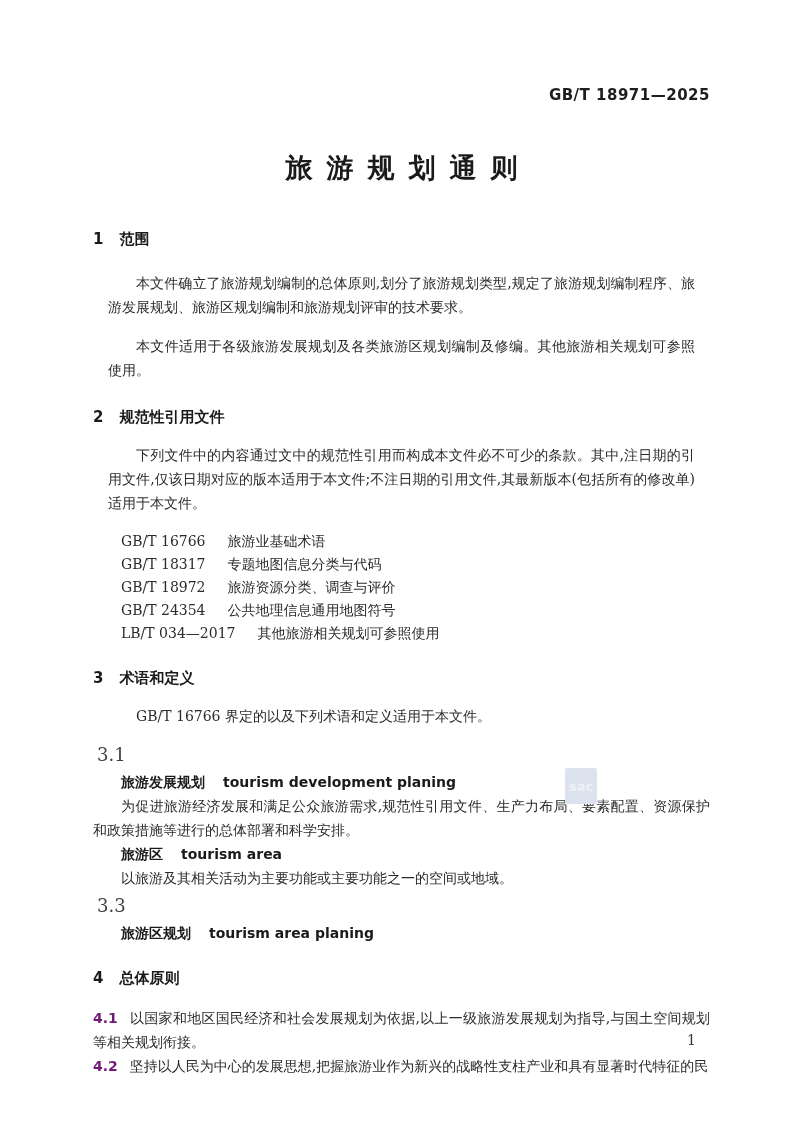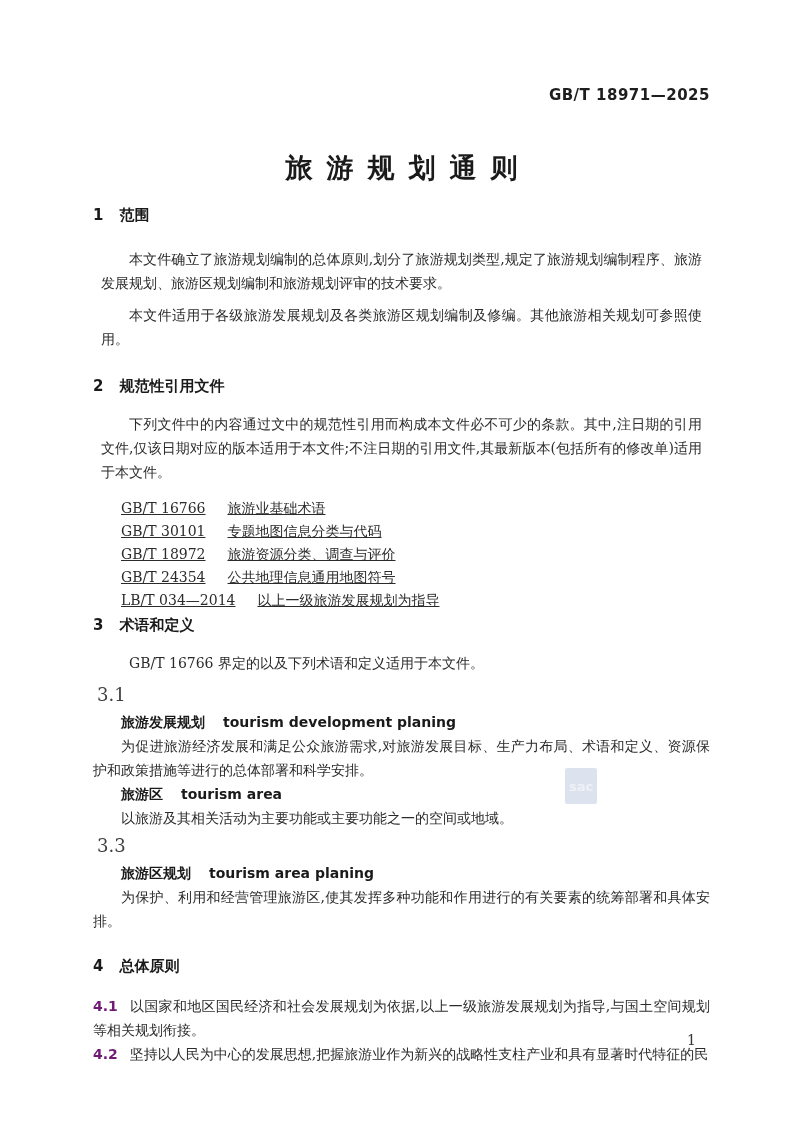--- a/index.html
+++ b/index.html
@@ -32,35 +32,35 @@
   }
 
   .sec-heading {
     font-family: "DejaVu Sans", "Liberation Sans", sans-serif;
     font-size: 15px;
     font-weight: bold;
     color: #1a1a1a;
     margin: 0;
   }
   .sec-heading .sec-num { margin-right: 16px; }
-  .h-s1 { margin-top: 20px; margin-bottom: 22px; }
+  .h-s1 { margin-top: 44px; margin-bottom: 22px; }
   .h-s2 { margin-top: 26px; margin-bottom: 16px; }
-  .h-s3 { margin-top: 4px; margin-bottom: 16px; }
+  .h-s3 { margin-top: 24px; margin-bottom: 16px; }
   .h-s4 { margin-top: 24px; margin-bottom: 16px; }
 
   .body-p {
-    margin: 8px;
+    margin: 15px;
     font-size: 14px;
     line-height: 24px;
     text-indent: 2em;
     text-align: justify;
     color: #2b2b2b;
   }
 
-  .ref-list { margin-top: 13px; text-decoration: underline; }
+  .ref-list { margin-top: 13px; }
   .ref-line {
     margin: 0;
     padding-left: 28px;
     font-size: 14px;
     line-height: 23px;
   }
   .ref-code { margin-right: 22px; }
 
   .term-block { margin: 0; }
   .term-num {
@@ -139,48 +139,47 @@
     <p class="body-p">本文件适用于各级旅游发展规划及各类旅游区规划编制及修编。其他旅游相关规划可参照使用。</p>
   </div>
 
   <div>
     <h2 class="sec-heading h-s2">
       <span class="sec-num">2</span><span>规范性引用文件</span>
     </h2>
     <p class="body-p">下列文件中的内容通过文中的规范性引用而构成本文件必不可少的条款。其中,注日期的引用文件,仅该日期对应的版本适用于本文件;不注日期的引用文件,其最新版本(包括所有的修改单)适用于本文件。</p>
     <div class="ref-list">
       <p class="ref-line"><span class="ref-code">GB/T 16766</span><span>旅游业基础术语</span></p>
-      <p class="ref-line"><span class="ref-code">GB/T 30101</span><span>专题地图信息分类与代码</span></p>
+      <p class="ref-line"><span class="ref-code">GB/T 18317</span><span>专题地图信息分类与代码</span></p>
       <p class="ref-line"><span class="ref-code">GB/T 18972</span><span>旅游资源分类、调查与评价</span></p>
       <p class="ref-line"><span class="ref-code">GB/T 24354</span><span>公共地理信息通用地图符号</span></p>
-      <p class="ref-line"><span class="ref-code">LB/T 034—2014</span><span>以上一级旅游发展规划为指导</span></p>
+      <p class="ref-line"><span class="ref-code">LB/T 034—2017</span><span>其他旅游相关规划可参照使用</span></p>
     </div>
   </div>
 
   <div>
     <h2 class="sec-heading h-s3">
       <span class="sec-num">3</span><span>术语和定义</span>
     </h2>
     <p class="body-p">GB/T 16766 界定的以及下列术语和定义适用于本文件。</p>
 
     <div class="term-block">
       <p class="term-num">3.1</p>
       <p class="term-name"><span class="term-zh">旅游发展规划</span><span>tourism development planing</span></p>
-      <p class="term-def">为促进旅游经济发展和满足公众旅游需求,对旅游发展目标、生产力布局、术语和定义、资源保护和政策措施等进行的总体部署和科学安排。</p>
+      <p class="term-def">为促进旅游经济发展和满足公众旅游需求,规范性引用文件、生产力布局、要素配置、资源保护和政策措施等进行的总体部署和科学安排。</p>
     </div>
 
     <div class="term-block">
       <p class="term-name"><span class="term-zh">旅游区</span><span>tourism area</span></p>
       <p class="term-def">以旅游及其相关活动为主要功能或主要功能之一的空间或地域。</p>
     </div>
 
     <div class="term-block">
       <p class="term-num">3.3</p>
       <p class="term-name"><span class="term-zh">旅游区规划</span><span>tourism area planing</span></p>
-      <p class="term-def">为保护、利用和经营管理旅游区,使其发挥多种功能和作用进行的有关要素的统筹部署和具体安排。</p>
     </div>
   </div>
 
   <div>
     <h2 class="sec-heading h-s4">
       <span class="sec-num">4</span><span>总体原则</span>
     </h2>
     <p class="clause clause-first"><span class="clause-num">4.1</span><span>以国家和地区国民经济和社会发展规划为依据,以上一级旅游发展规划为指导,与国土空间规划等相关规划衔接。</span></p>
     <p class="clause"><span class="clause-num">4.2</span><span>坚持以人民为中心的发展思想,把握旅游业作为新兴的战略性支柱产业和具有显著时代特征的民</span></p>
   </div>

